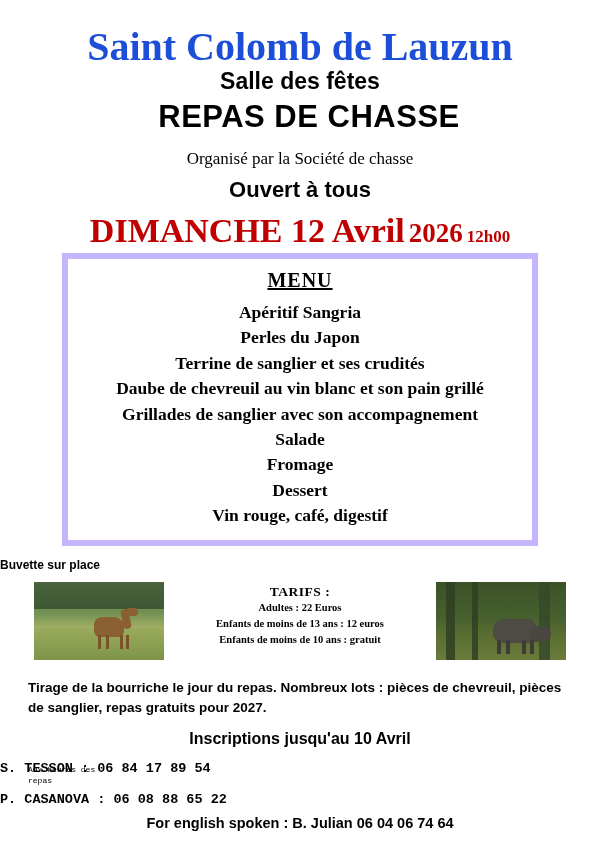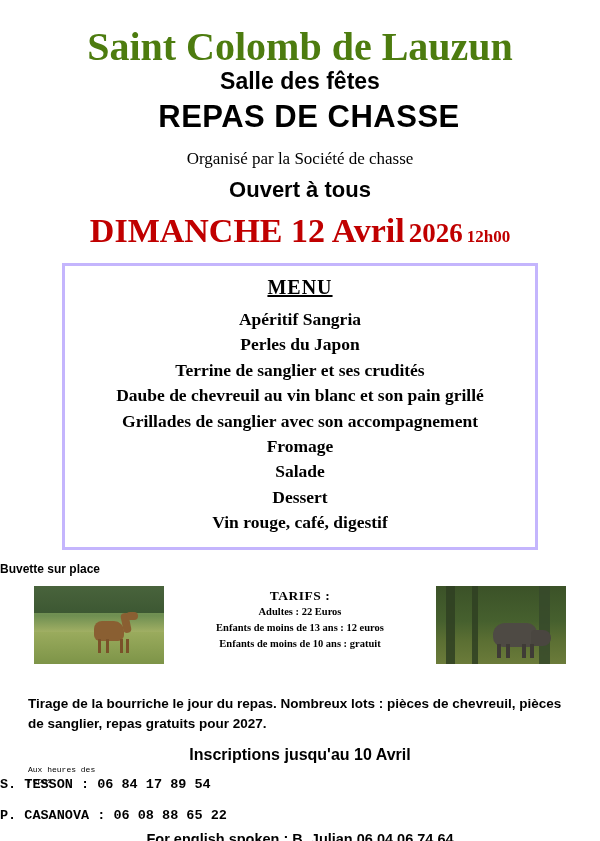--- a/index.html
+++ b/index.html
@@ -19,21 +19,21 @@
     width: 600px;
     height: 841px;
     position: relative;
     box-sizing: border-box;
     padding: 0;
   }
 
   
   .title-main {
     text-align: center;
-    color: #4d7c0f;
+    color: #1d4ed8;
     font-family: "Liberation Serif", serif;
     font-weight: bold;
     font-size: 40px;
     letter-spacing: 0px;
     margin-top: 26px;
     line-height: 1.05;
   }
   .title-sub1 {
     text-align: center;
     font-family: "Liberation Sans", sans-serif;
@@ -77,22 +77,22 @@
   .date-year {
     font-size: 27px;
   }
   .date-hour {
     font-size: 17px;
     font-weight: bold;
   }
 
   
   .menu-box {
-    margin: 13px 62px 0 62px;
-    border: 3px solid #c4b5fd;
+    margin: 3px 62px 0 62px;
+    border: 6px solid #c4b5fd;
     padding: 10px 6px 12px 6px;
     text-align: center;
   }
   .menu-heading {
     font-family: "Liberation Serif", serif;
     font-size: 20px;
     font-weight: bold;
     text-decoration: underline;
     letter-spacing: 1px;
     margin-bottom: 8px;
@@ -257,21 +257,21 @@
     letter-spacing: .5px;
   }
   .tarifs-line {
     font-size: 10.5px;
     font-weight: bold;
     line-height: 1.5;
   }
 
   
   .bourriche {
-    margin: 28px 28px 0 28px;
+    margin: 16px 28px 0 28px;
     font-family: "Liberation Sans", sans-serif;
     font-weight: bold;
     font-size: 13.5px;
     line-height: 1.45;
     text-align: left;
   }
   .inscriptions {
     text-align: center;
     font-family: "Liberation Sans", sans-serif;
     font-weight: bold;
@@ -320,22 +320,22 @@
     <span class="date-hour">12h00</span>
   </div>
 
   <div class="menu-box">
     <div class="menu-heading">MENU</div>
     <div class="menu-item">Apéritif Sangria</div>
     <div class="menu-item">Perles du Japon</div>
     <div class="menu-item">Terrine de sanglier et ses crudités</div>
     <div class="menu-item">Daube de chevreuil au vin blanc et son pain grillé</div>
     <div class="menu-item">Grillades de sanglier avec son accompagnement</div>
+    <div class="menu-item">Salade</div>
     <div class="menu-item">Fromage</div>
-    <div class="menu-item">Salade</div>
     <div class="menu-item">Dessert</div>
     <div class="menu-item">Vin rouge, café, digestif</div>
   </div>
 
   <div class="buvette">Buvette sur place</div>
 
   <div class="mid-row">
 
     <div class="photo photo-left">
       <div class="deer-scene">

